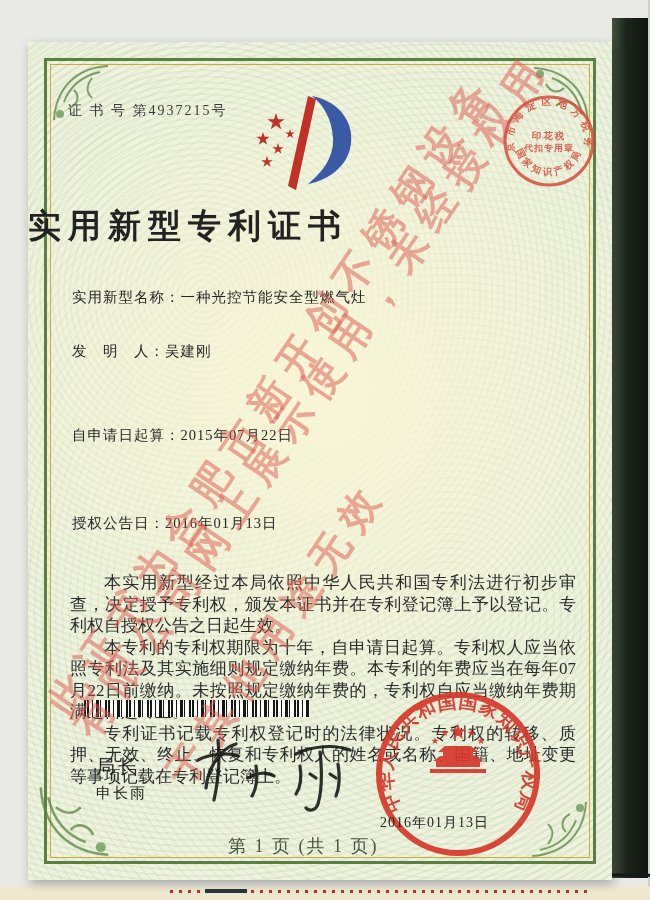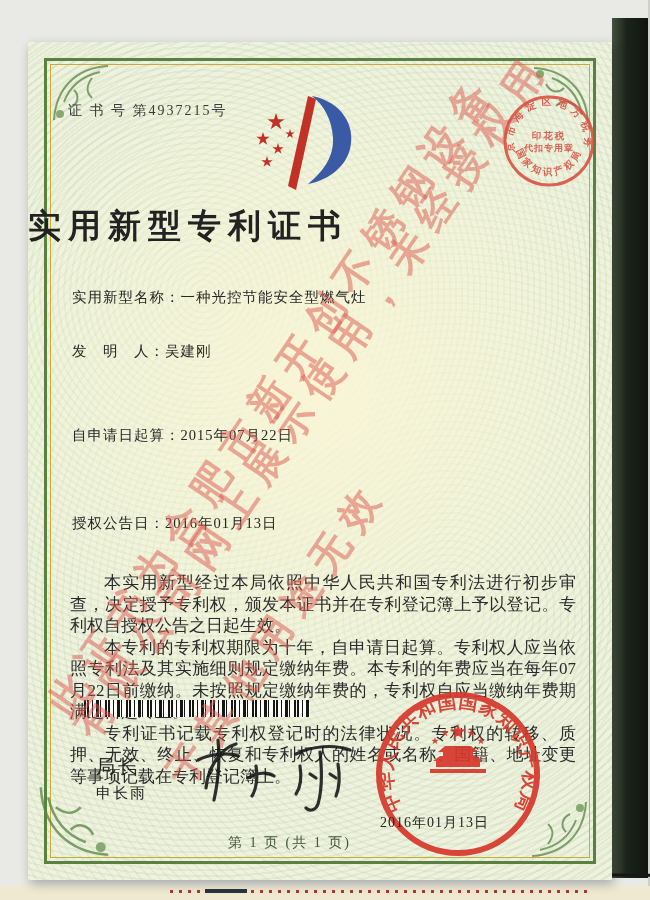--- a/index.html
+++ b/index.html
@@ -53,21 +53,21 @@
     background:repeating-linear-gradient(90deg,#161616 0 2px,#fdfdf8 2px 3px,#161616 3px 5px,#fdfdf8 5px 8px,#161616 8px 9px,#fdfdf8 9px 12px,#161616 12px 15px,#fdfdf8 15px 16px,#161616 16px 17px,#fdfdf8 17px 21px);}
   .signer-title{position:absolute;left:68px;top:712px;font-size:19px;color:#222;
     font-family:Liberation Mono, monospace;letter-spacing:3px;}
   .signer-name{position:absolute;left:68px;top:742px;font-size:15px;color:#222;
     font-family:"Liberation Sans","DejaVu Sans",sans-serif;letter-spacing:2px;}
   .signature{position:absolute;left:150px;top:684px;z-index:7;}
   .office-seal{position:absolute;left:344px;top:646px;z-index:6;opacity:.92;}
   .tax-seal{position:absolute;left:473px;top:51px;z-index:6;opacity:.85;}
   .seal-date{position:absolute;left:352px;top:772px;font-size:14px;color:#242424;
     letter-spacing:1px;z-index:7;}
-  .page-footer{position:absolute;left:200px;top:792px;font-size:14px;color:#45543f;letter-spacing:2px;}
+  .page-footer{position:absolute;left:200px;top:792px;font-size:18px;color:#45543f;letter-spacing:2px;}
 
   
   .wm{position:absolute;white-space:nowrap;font-weight:bold;font-size:40px;letter-spacing:11px;
     color:rgba(222,88,80,.5);transform:rotate(-56deg);transform-origin:0 50%;z-index:5;pointer-events:none;}
   .wm1{left:30px;top:642px;} .wm2{left:55px;top:664px;} .wm3{left:148px;top:711px;}
 </style>
 </head>
 <body>
 
 <div class="dark-band"></div>

